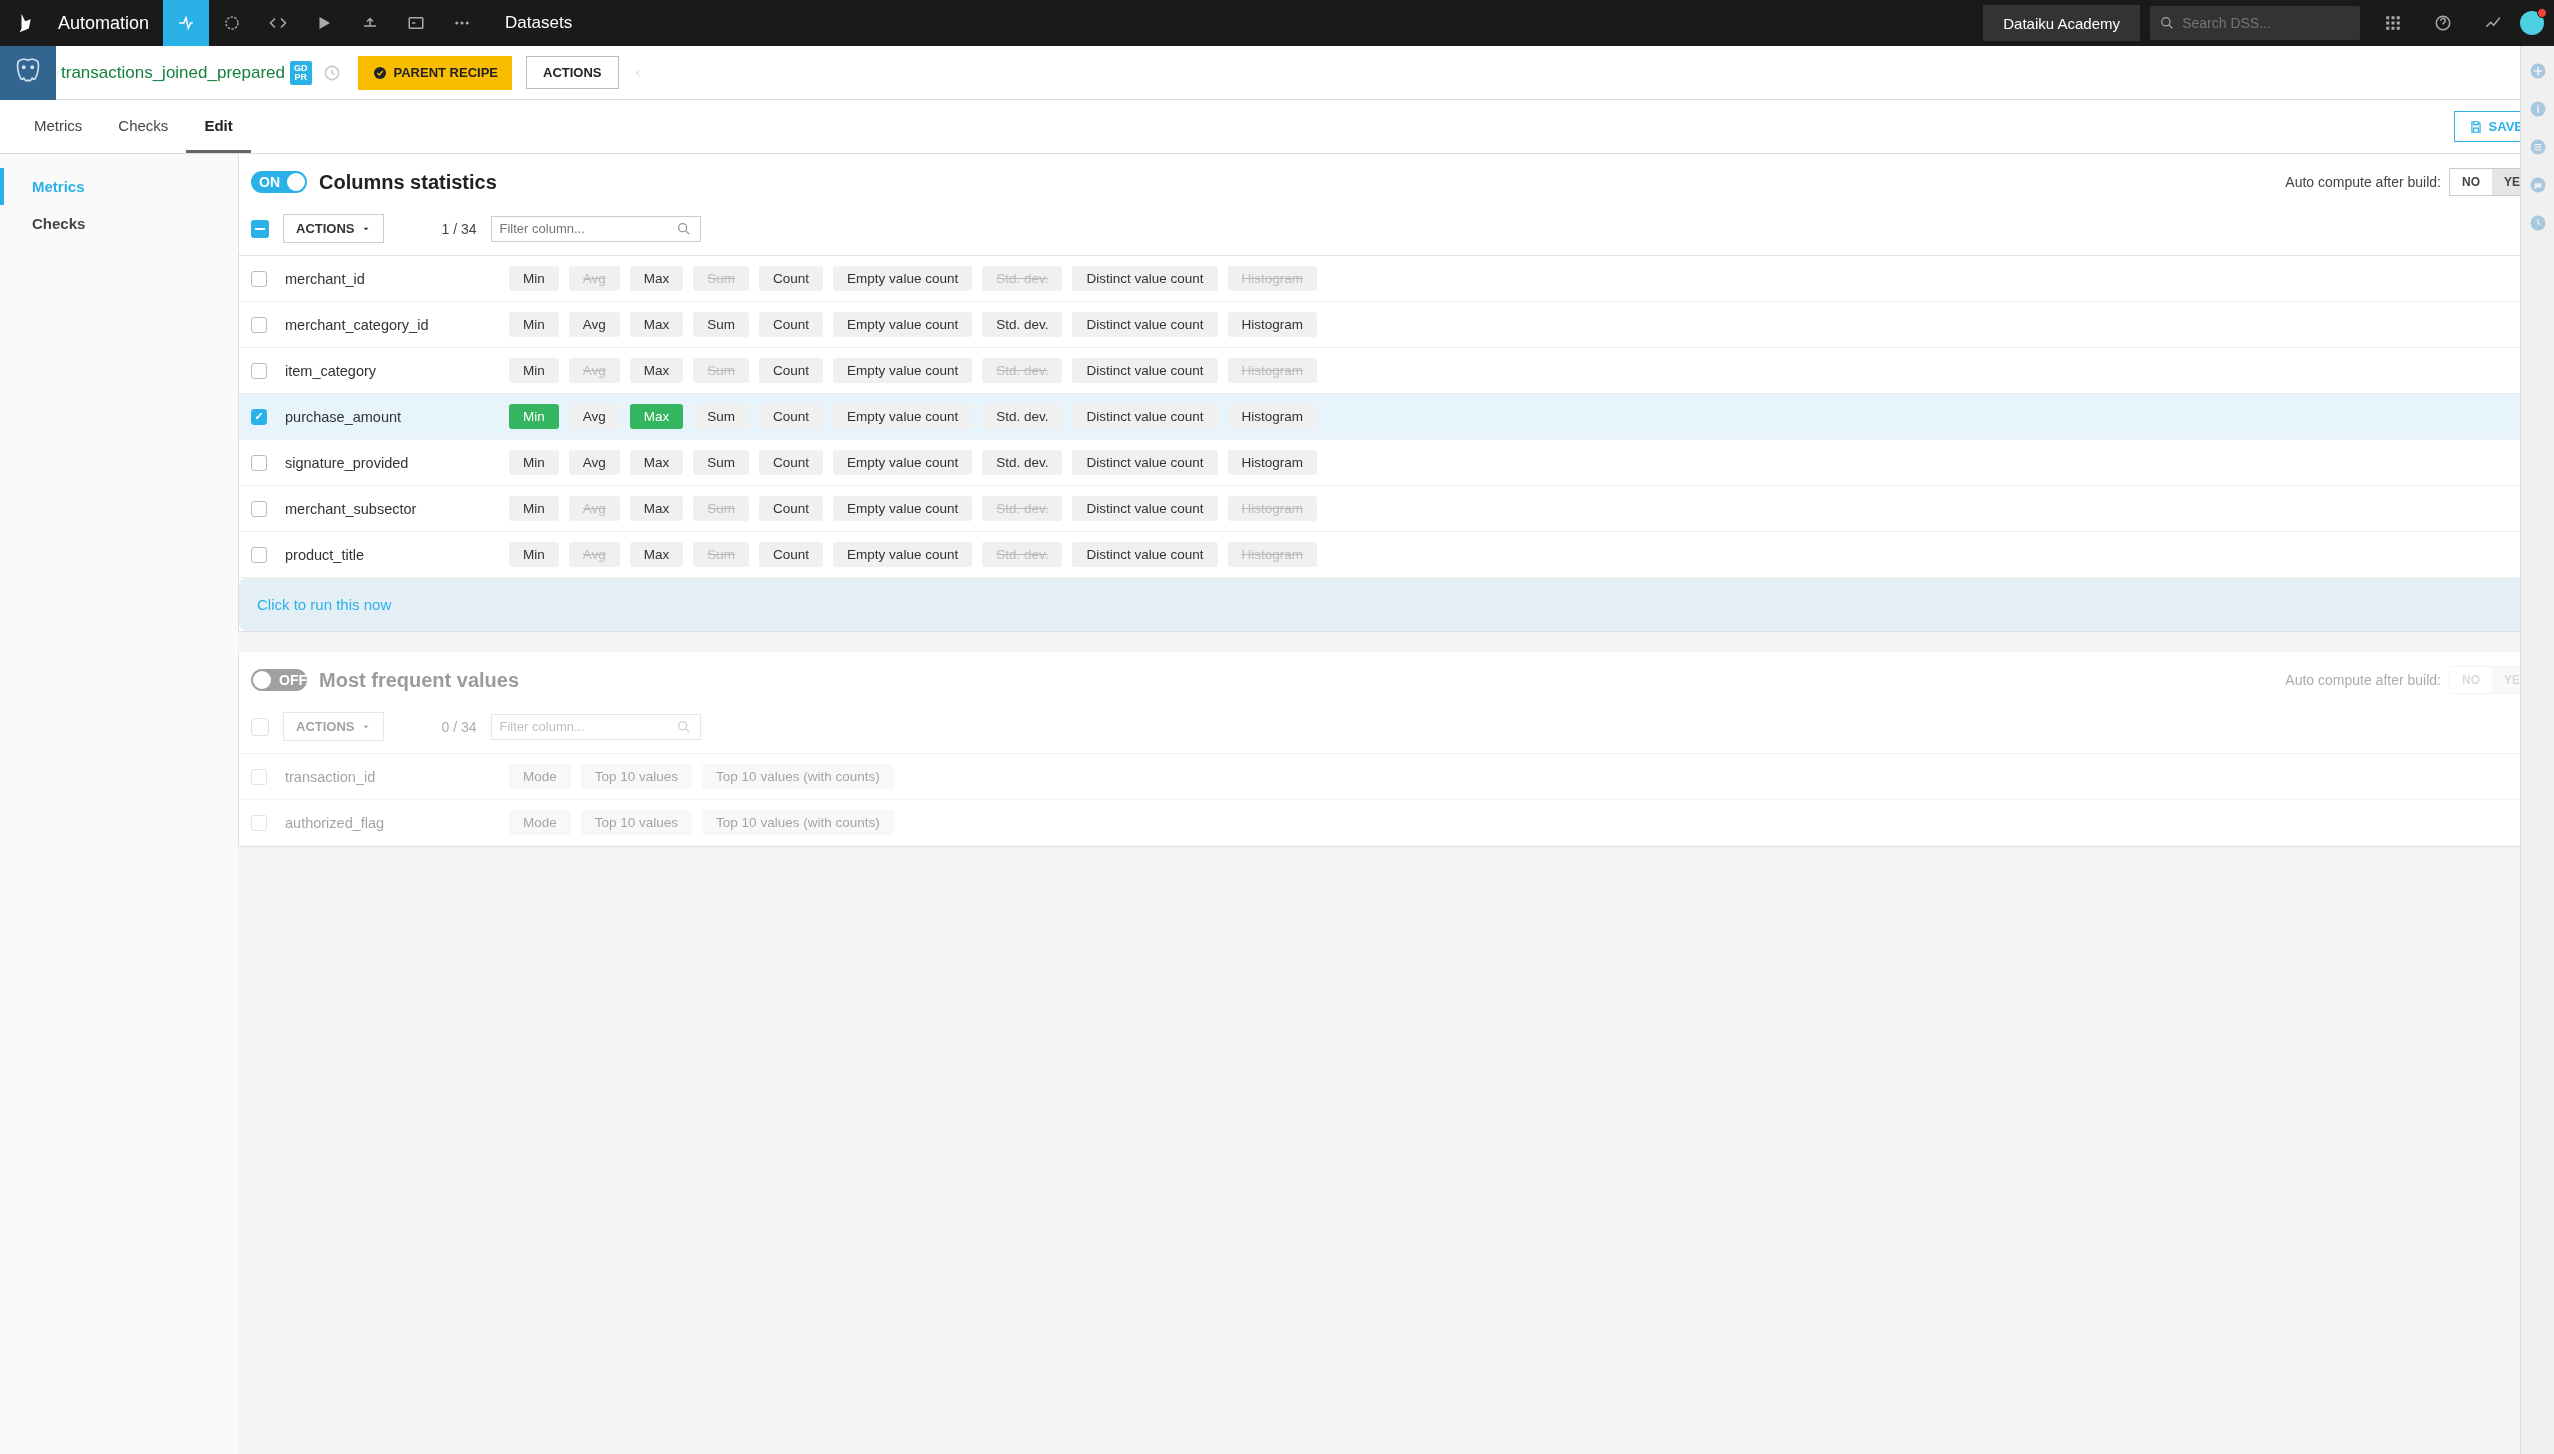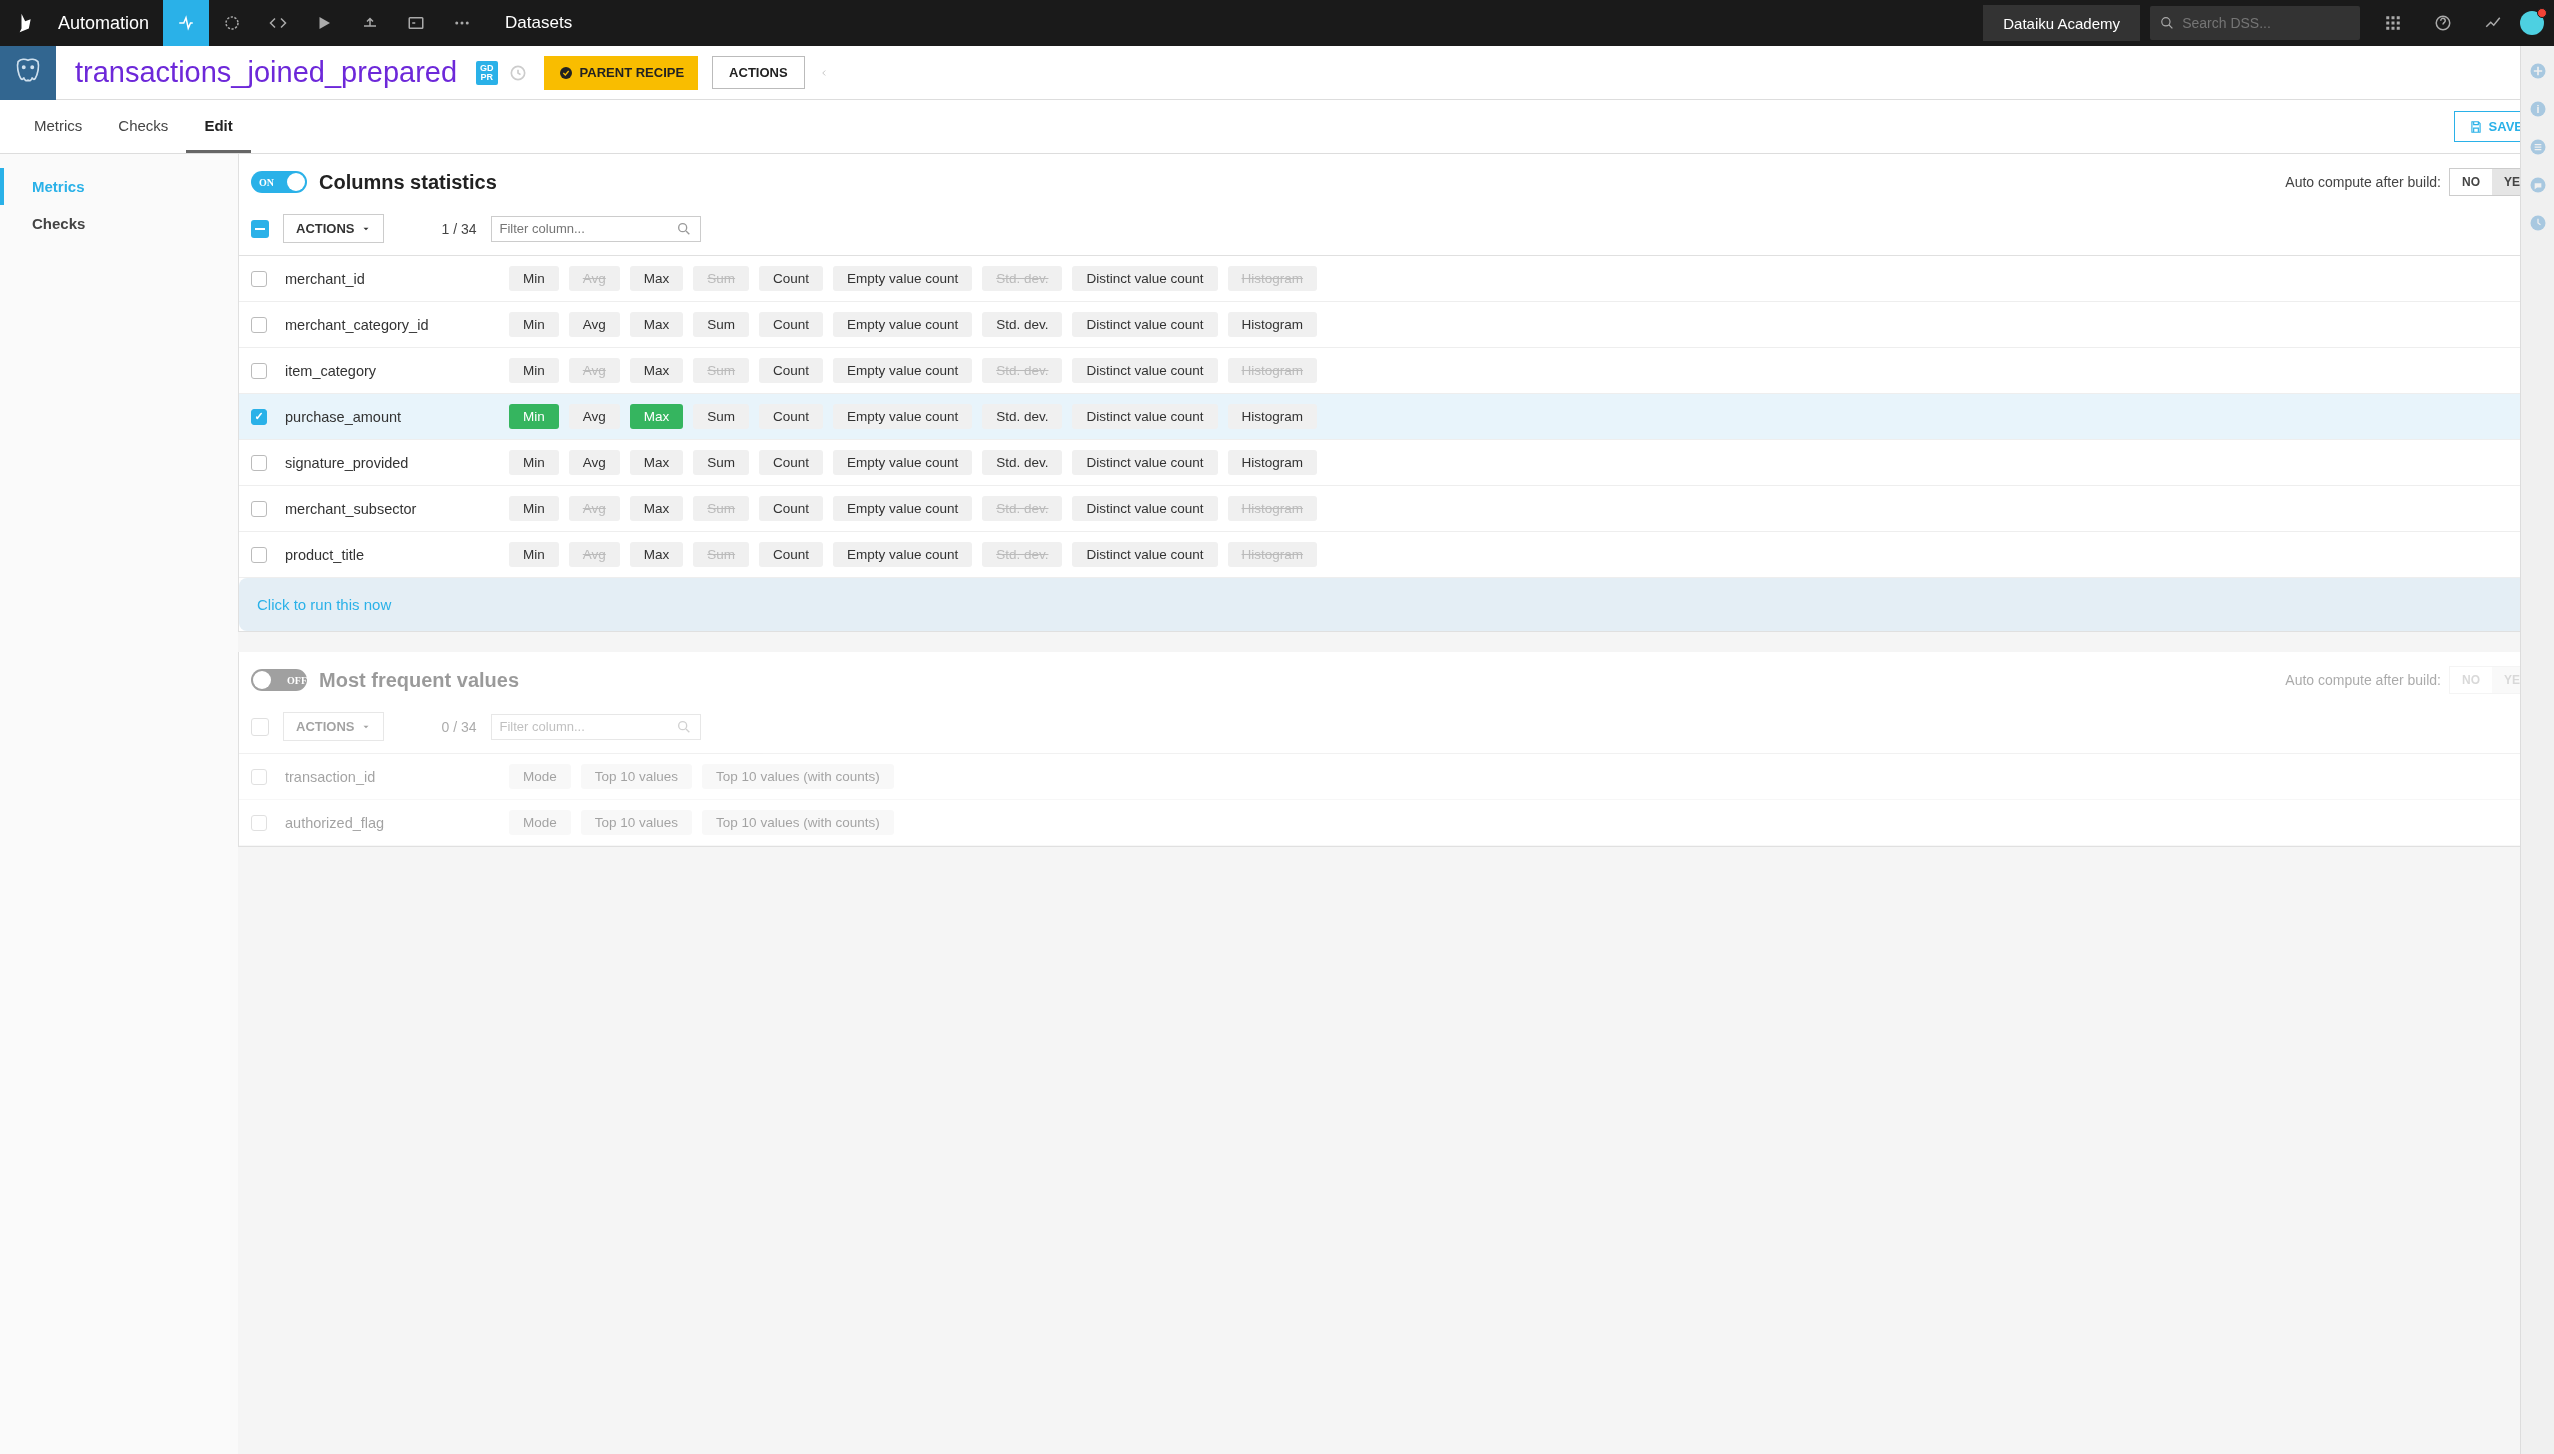--- a/index.html
+++ b/index.html
@@ -19,21 +19,21 @@
 .topbar .academy { background: #333; padding: 0 20px; height: 36px; display: flex; align-items: center; font-size: 15px; }
 .topbar .search { background: #333; margin-left: 10px; height: 34px; border-radius: 2px; display: flex; align-items: center; padding: 0 10px; width: 210px; }
 .topbar .search input { background: transparent; border: none; color: #ec4899; font-size: 14px; outline: none; margin-left: 8px; width: 100%; }
 .topbar .right-icons { display: flex; align-items: center; gap: 4px; padding: 0 10px; }
 .topbar .avatar { width: 24px; height: 24px; border-radius: 50%; background: #4dd0e1; position: relative; }
 .topbar .avatar .dot { position: absolute; top: -3px; right: -3px; width: 10px; height: 10px; background: #f44336; border-radius: 50%; border: 1px solid #1a1a1a; }
 
 
 .sub-header { height: 54px; background: #fff; display: flex; align-items: center; border-bottom: 1px solid #ddd; }
 .sub-header .ds-icon { width: 56px; height: 54px; background: #326690; display: flex; align-items: center; justify-content: center; }
-.sub-header .ds-name { font-size: 29px; font-weight: 500; padding: 0 19px; color: #6d28d9; }
+.sub-header .ds-name { font-size: 17px; font-weight: 500; padding: 0 5px; color: #15803d; }
 .sub-header .gdpr-badge { background: #2ab1e8; color: #fff; font-size: 9px; font-weight: 700; padding: 3px 4px; border-radius: 2px; line-height: 1; text-align: center; }
 .sub-header .refresh-ic { margin-left: 10px; color: #ccc; }
 .sub-header .tabs { display: flex; margin-left: auto; height: 100%; }
 .sub-header .tabs .tab { padding: 0 20px; display: flex; align-items: center; font-size: 15px; color: #444; cursor: pointer; border-bottom: 3px solid transparent; font-weight: 500; }
 .sub-header .tabs .tab.active { color: #222; font-weight: 600; border-bottom-color: #666; }
 .sub-header .parent-recipe { background: #f9bd00; color: #222; font-weight: 700; font-size: 13px; padding: 9px 14px; margin-left: 16px; display: flex; align-items: center; gap: 6px; cursor: pointer; }
 .sub-header .actions-btn { border: 1px solid #bbb; background: #fff; color: #222; font-weight: 700; font-size: 13px; padding: 8px 16px; margin: 0 14px; cursor: pointer; }
 .sub-header .collapse-btn { color: #bbb; padding-right: 10px; cursor: pointer; }
 
 
@@ -46,21 +46,21 @@
 
 .main { display: flex; height: calc(100vh - 154px); }
 .left-side { width: 238px; background: #fafafa; padding-top: 14px; }
 .left-side .side-item { padding: 10px 28px; font-size: 15px; font-weight: 600; color: #444; border-left: 4px solid transparent; cursor: pointer; }
 .left-side .side-item.active { color: #2ab1e8; border-left-color: #2ab1e8; }
 .content { flex: 1; overflow-y: auto; padding: 0; }
 
 .panel { background: #fff; margin: 0; border: 1px solid #e0e0e0; border-top: none; }
 .panel-header { display: flex; align-items: center; padding: 14px 12px; gap: 12px; }
 .toggle { width: 56px; height: 22px; border-radius: 11px; background: #2ab1e8; display: inline-flex; align-items: center; position: relative; cursor: pointer; }
-.toggle .lbl { color: #fff; font-size: 10px; font-weight: 700; position: absolute; left: 8px; font-family: Liberation Serif, serif; }
+.toggle .lbl { color: #fff; font-size: 14px; font-weight: 700; position: absolute; left: 8px; }
 .toggle .knob { width: 18px; height: 18px; background: #fff; border-radius: 50%; position: absolute; right: 2px; }
 .toggle.off { background: #a0a0a0; }
 .toggle.off .lbl { left: auto; right: 0; }
 .toggle.off .knob { right: auto; left: 2px; }
 .panel-title { font-size: 20px; font-weight: 700; color: #222; }
 .auto-compute { margin-left: auto; font-size: 14px; color: #444; display: flex; align-items: center; gap: 8px; }
 .seg-btn { border: 1px solid #ccc; display: inline-flex; }
 .seg-btn span { padding: 6px 12px; font-size: 12px; font-weight: 700; cursor: pointer; }
 .seg-btn span:first-child { background: #fff; }
 .seg-btn span:last-child { background: #e5e5e5; }

